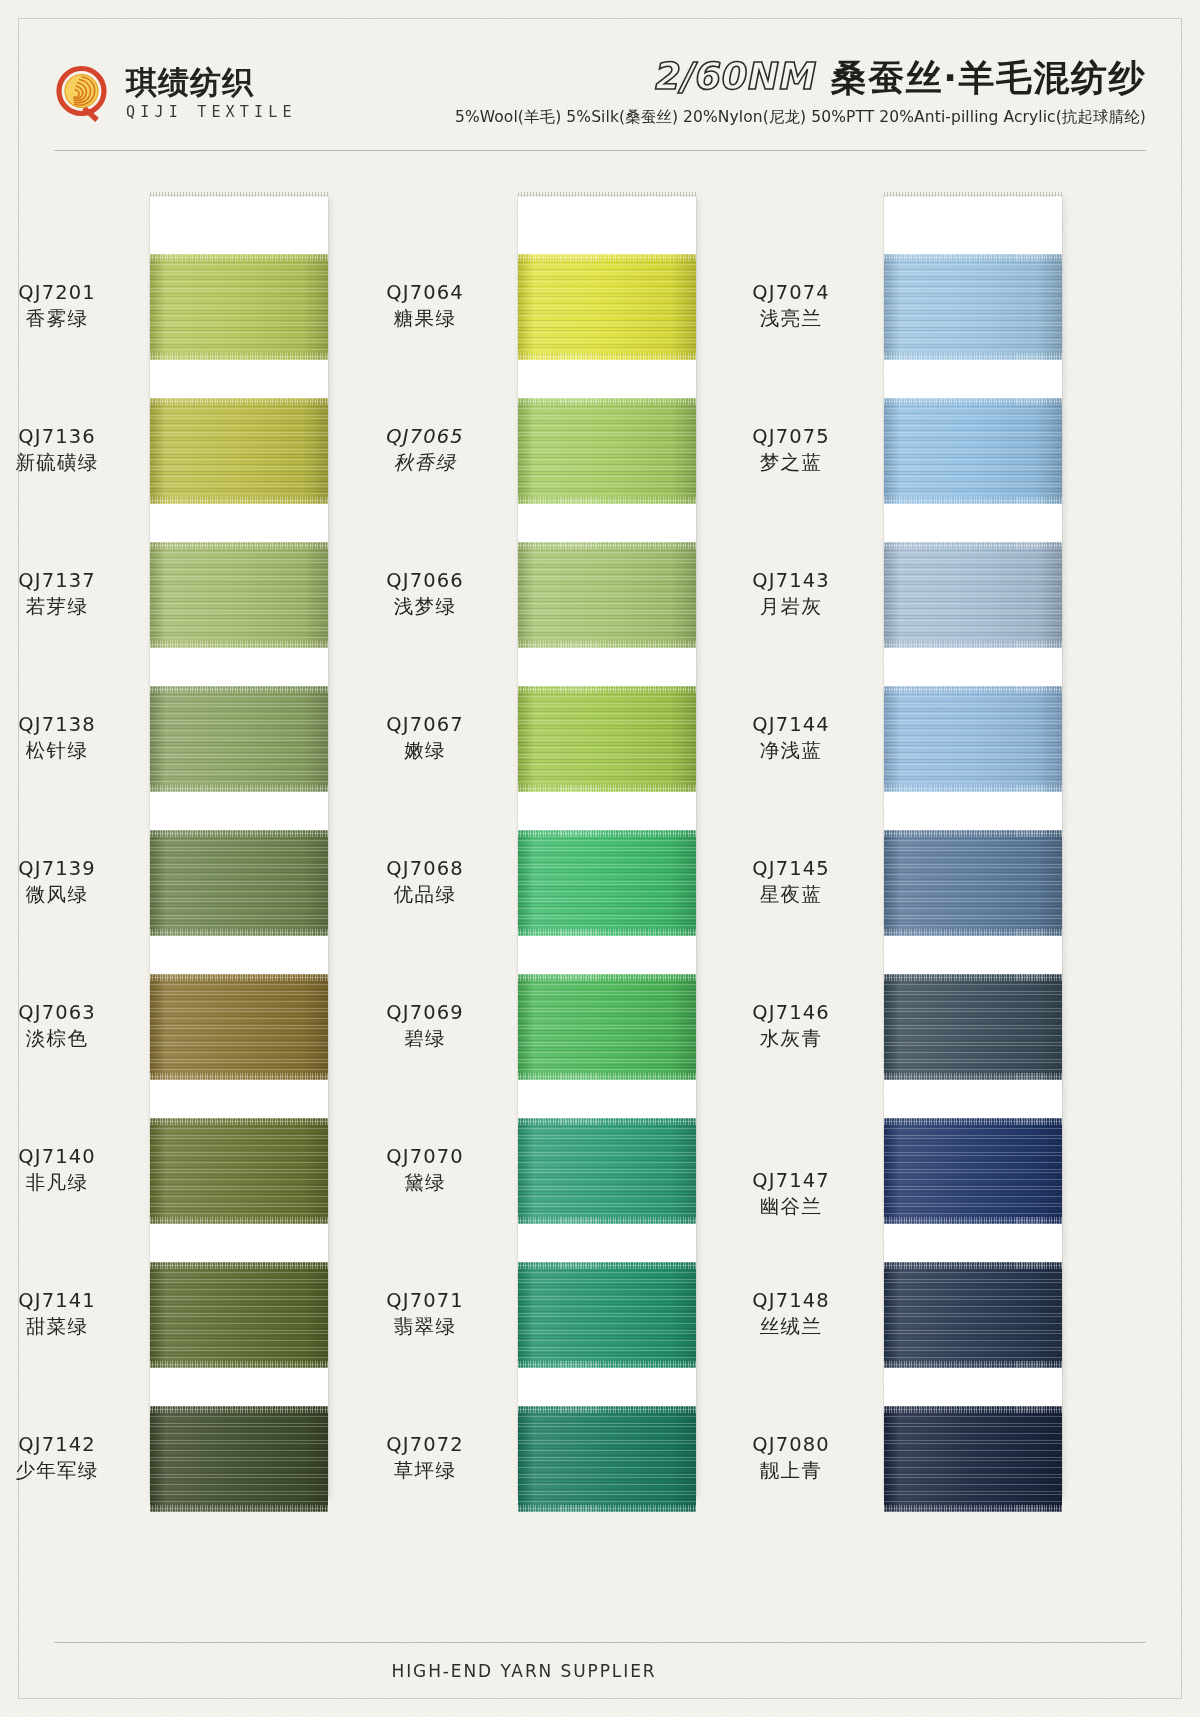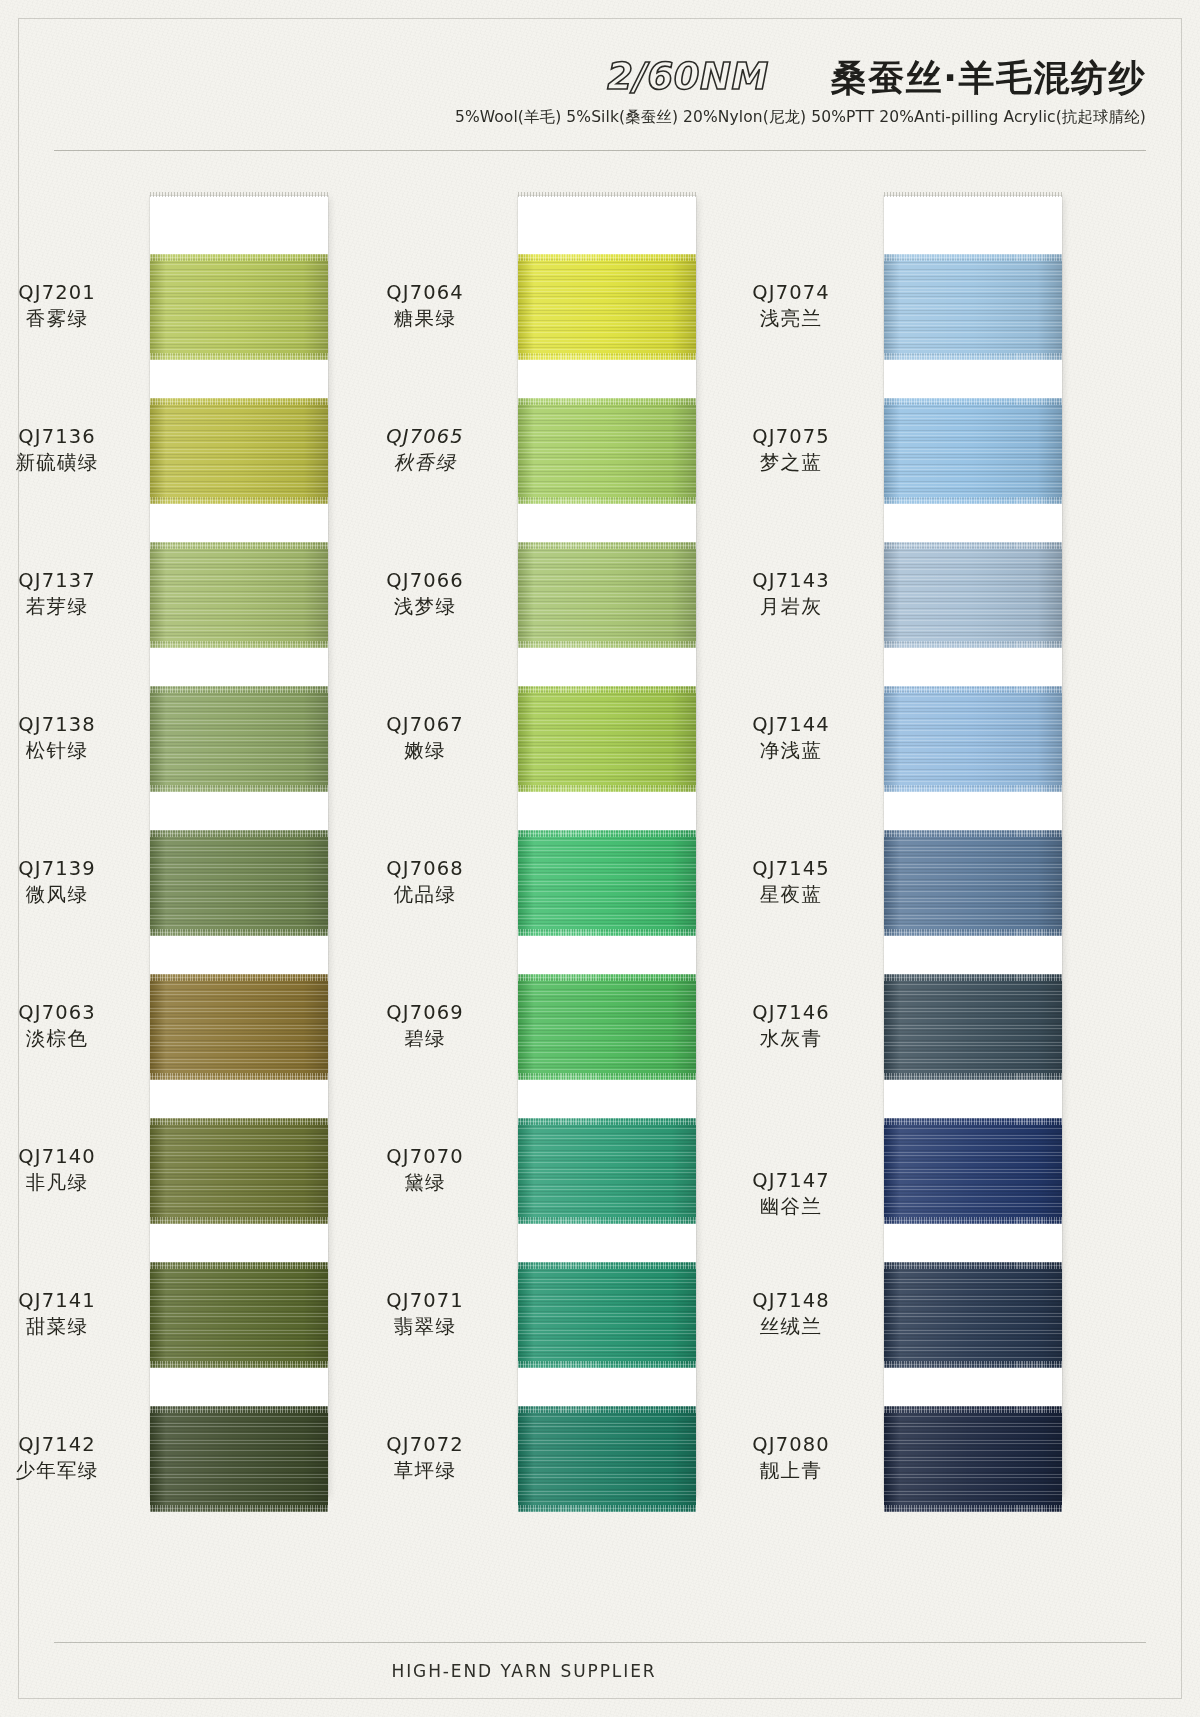--- a/index.html
+++ b/index.html
@@ -56,21 +56,20 @@
     letter-spacing: 0.5px;
     color: #f4f3ee;
     -webkit-text-stroke: 1.6px #2b2b27;
     font-family: "DejaVu Sans", sans-serif;
     line-height: 1.05;
   }
   .title-cn {
     font-size: 36px; font-weight: bold; color: #1f1f1c;
     letter-spacing: 1.5px; line-height: 1.05;
     font-family: "DejaVu Sans", sans-serif;
-    margin-left: 48px;
   }
   .composition {
     margin-top: 10px;
     font-size: 15.5px; color: #2c2c27; letter-spacing: 0.1px;
     font-family: "DejaVu Sans", sans-serif;
     white-space: nowrap;
   }
   .header-rule {
     position: absolute; left: 54px; top: 150px; width: 1092px;
     border-top: 1px solid rgba(110,110,100,0.45);
@@ -164,20 +163,41 @@
     font-family: "DejaVu Sans", sans-serif;
   }
 </style>
 </head>
 <body>
 
 <div class="page-frame"></div>
 
 <div class="header">
 
+  <div class="logo-wrap">
+    <span class="logo-mark">
+      <svg viewBox="0 0 58 58" width="58" height="58" aria-hidden="true">
+        <circle cx="27.5" cy="27" r="22.5" fill="none" stroke="#d4452c" stroke-width="5.2"></circle>
+        <path d="M30 44 L43 56" stroke="#d4452c" stroke-width="5.2" stroke-linecap="butt" fill="none"></path>
+        <circle cx="27.5" cy="27" r="16.5" fill="#f7d060"></circle>
+        <g fill="none" stroke="#d97b1c" stroke-width="1.7">
+          <path d="M27.5 12.5 C38 14.5 42.5 23 40 31 C37.5 39 28 43.5 20 40"></path>
+          <path d="M25 15.5 C34 17 38 24 36 30.5 C34 37 26.5 40.5 20 38"></path>
+          <path d="M23 18.5 C30.5 20 33.5 25.5 32 30.5 C30.5 35.5 24.5 38 19.5 36"></path>
+          <path d="M21.5 22 C27 23 29.5 27 28.5 30.5 C27.5 34 23 35.5 19.5 34"></path>
+          <path d="M20.5 25.5 C24 26.2 25.5 28.5 25 30.7 C24.4 33 21.5 33.8 19.5 32.8"></path>
+        </g>
+        <circle cx="27.5" cy="27" r="16.5" fill="none" stroke="#e8a21d" stroke-width="1.2"></circle>
+      </svg>
+    </span>
+    <span class="logo-text">
+      <span class="logo-cn">琪绩纺织</span>
+      <span class="logo-en">QIJI TEXTILE</span>
+    </span>
+  </div>
 
   <div class="header-right">
     <div class="title-row">
       <span class="count-outline">2/60NM</span>
       <span class="title-cn">桑蚕丝·羊毛混纺纱</span>
     </div>
     <div class="composition">5%Wool(羊毛) 5%Silk(桑蚕丝) 20%Nylon(尼龙) 50%PTT 20%Anti-pilling Acrylic(抗起球腈纶)</div>
   </div>
 </div>
 <div class="header-rule"></div>

